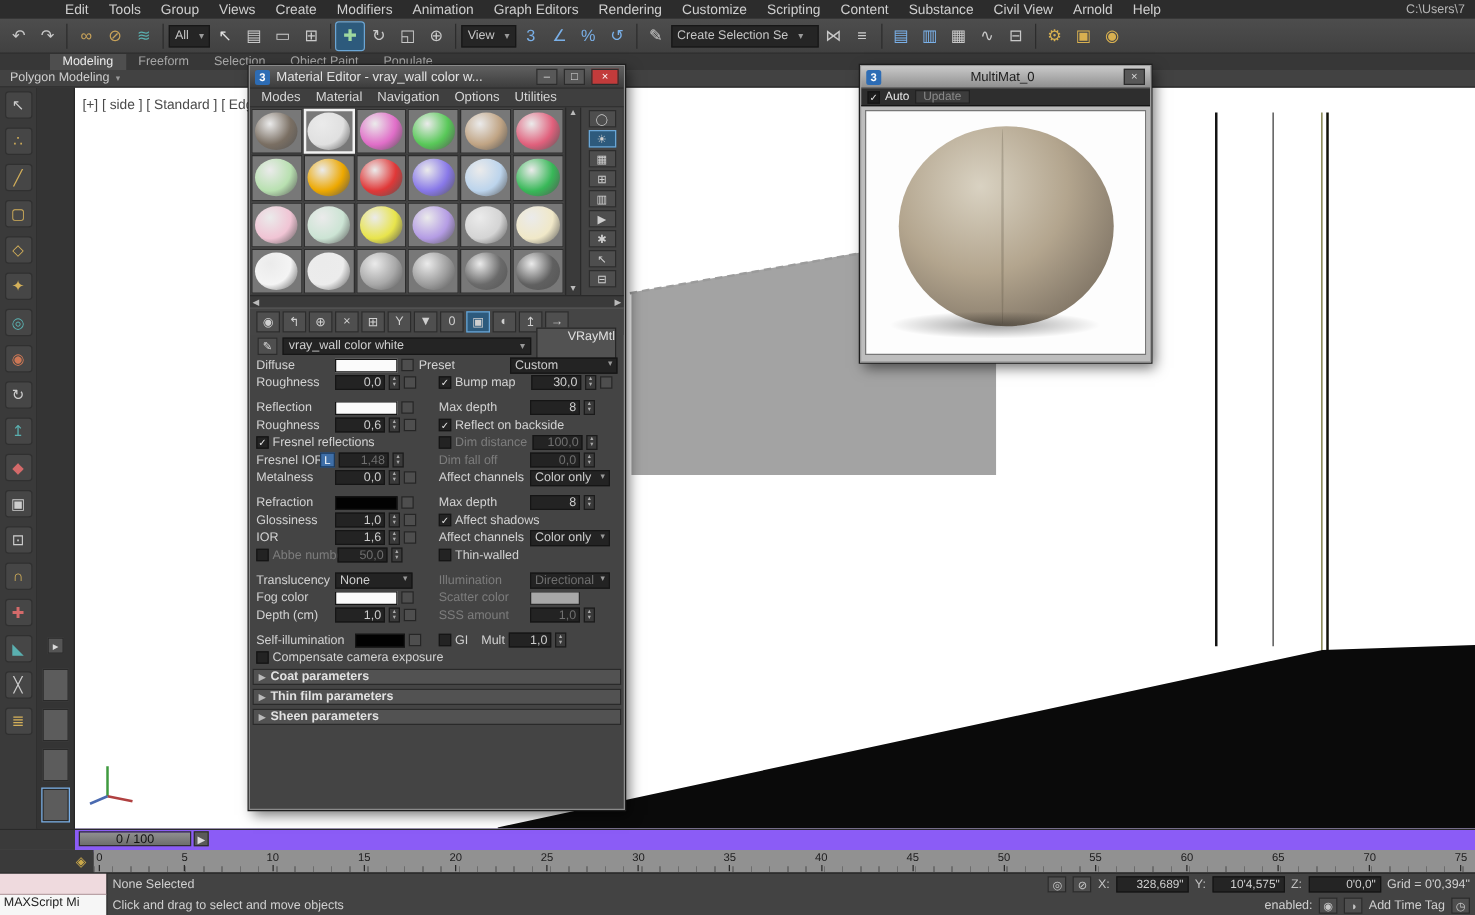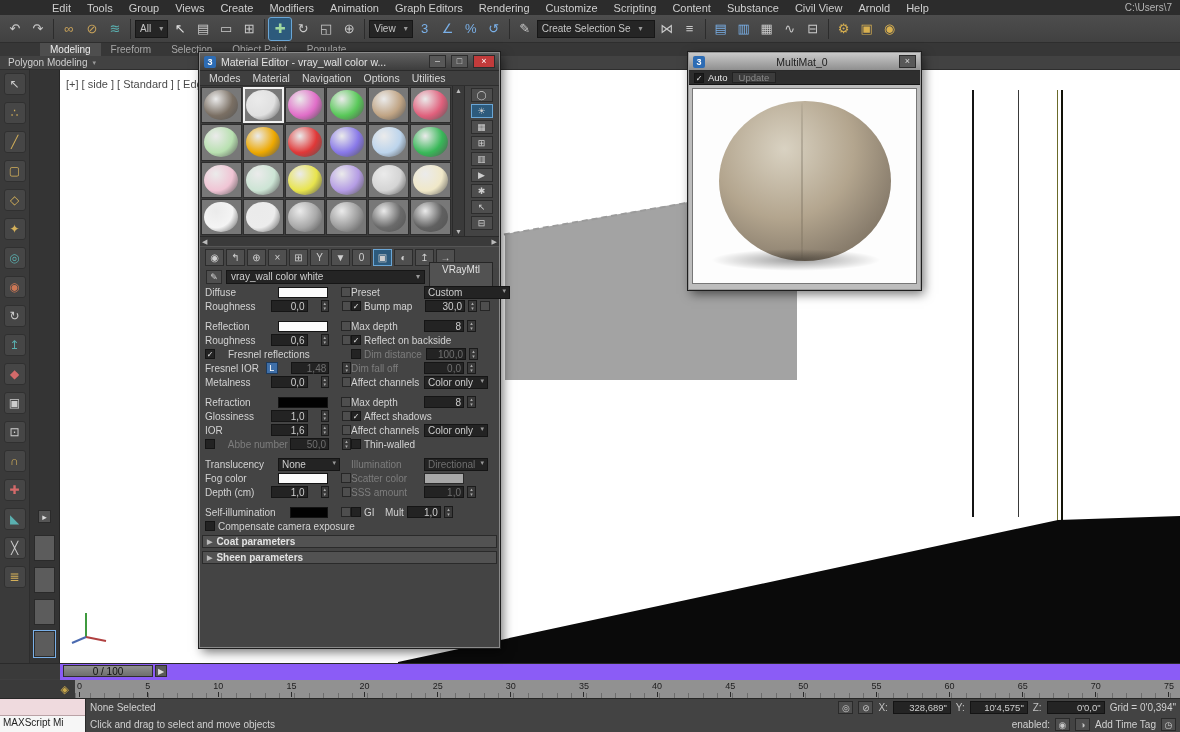--- a/index.html
+++ b/index.html
@@ -64,25 +64,25 @@
   .ricon { width:22px; height:14px; background:#4e4e4e; border:1px solid #2d2d2d; color:#cfcfcf; font-size:9px; display:flex; align-items:center; justify-content:center; }
   .ricon.hl { background:#2d5a7c; border-color:#6aa6d6; }
   #hscroll { height:10px; background:#3a3a3a; border-top:1px solid #2a2a2a; display:flex; justify-content:space-between; align-items:center; font-size:7px; color:#bbb; padding:0 2px; }
   #medtools { height:22px; display:flex; align-items:center; gap:2px; padding:0 5px; background:#454545; border-top:1px solid #555; }
   .mbtn { width:19px; height:17px; background:#4f4f4f; border:1px solid #2c2c2c; color:#cfcfcf; font-size:10px; display:flex; align-items:center; justify-content:center; }
   .mbtn.active { background:#2d5a7c; border-color:#6aa6d6; }
   #namerow { height:17px; display:flex; align-items:center; gap:4px; padding:0 6px; }
   .pick { width:16px; height:14px; background:#4f4f4f; border:1px solid #2c2c2c; color:#ddd; font-size:9px; text-align:center; line-height:13px; }
   .combo { flex:1; height:14px; background:#242424; border:1px solid #161616; color:#cfcfcf; display:flex; align-items:center; justify-content:space-between; padding:0 4px; font-size:10px; }
   .combo .dd { font-size:8px; color:#999; }
-  .typebtn { width:64px; height:29px; background:#525252; border:1px solid #262626; color:#e0e0e0; font-size:10px; text-align:center; line-height:13px; }
+  .typebtn { width:64px; height:29px; background:#525252; border:1px solid #262626; color:#e0e0e0; font-size:10px; text-align:right; line-height:13px; }
   .rollout { height:13px; margin:2px 2px 1px 2px; background:#525252; border:1px solid #2a2a2a; display:flex; align-items:center; gap:4px; padding:0 4px; font-size:10px; color:#e2e2e2; font-weight:bold; }
   .rollout .arr { font-size:7px; color:#bbb; }
   .prow { height:14px; display:flex; align-items:center; padding:0 5px; font-size:10px; color:#d2d2d2; }
-  .half-l { width:146px; display:flex; align-items:center; gap:13px; }
+  .half-l { width:146px; display:flex; align-items:center; gap:3px; }
   .half-r { flex:1; display:flex; align-items:center; gap:3px; }
   .lab { white-space:nowrap; }
   .lab.w { width:60px; } .lab.w2 { width:70px; }
   .dis { color:#7d7d7d; }
   .swatch { width:50px; height:11px; background:#fbfbfb; border:1px solid #141414; }
   .swatch.black { background:#020202; }
   .swatch.dis { opacity:.55; }
   .nfield { width:40px; height:12px; background:#232323; border:1px solid #151515; color:#cdcdcd; font-size:10px; display:flex; align-items:center; justify-content:flex-end; padding:0 2px; }
   .nfield.dis { color:#6f6f6f; }
   .spin { width:9px; height:12px; display:flex; flex-direction:column; align-items:center; justify-content:center; background:#3a3a3a; border:1px solid #1b1b1b; }
@@ -648,20 +648,24 @@
     <span class="chk"></span>
     <span class="lab" style="margin-left:3px;">Compensate camera exposure</span>
   </div>
 
   <div class="rollout">
     <span class="arr">▶</span>
     <span>Coat parameters</span>
   </div>
   <div class="rollout">
     <span class="arr">▶</span>
+    <span>Thin film parameters</span>
+  </div>
+  <div class="rollout">
+    <span class="arr">▶</span>
     <span>Sheen parameters</span>
   </div>
 </div>
 
 <div id="multimat" class="win">
   <div class="wtitle">
     <span class="wicon">3</span>
     <span class="wtext">MultiMat_0</span>
     <span class="wbtn">×</span>
   </div>

